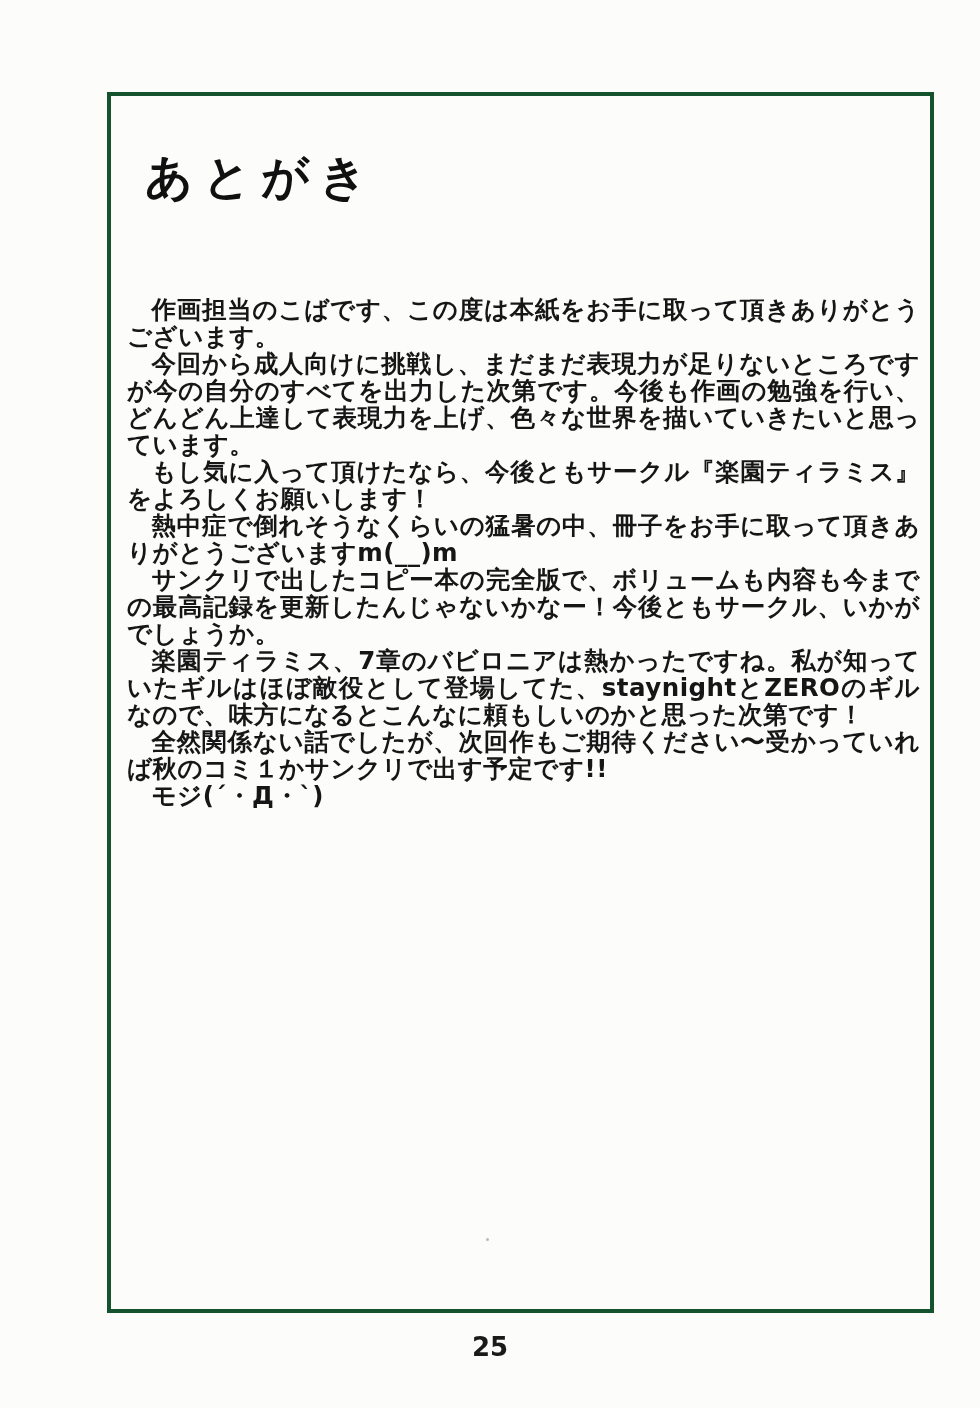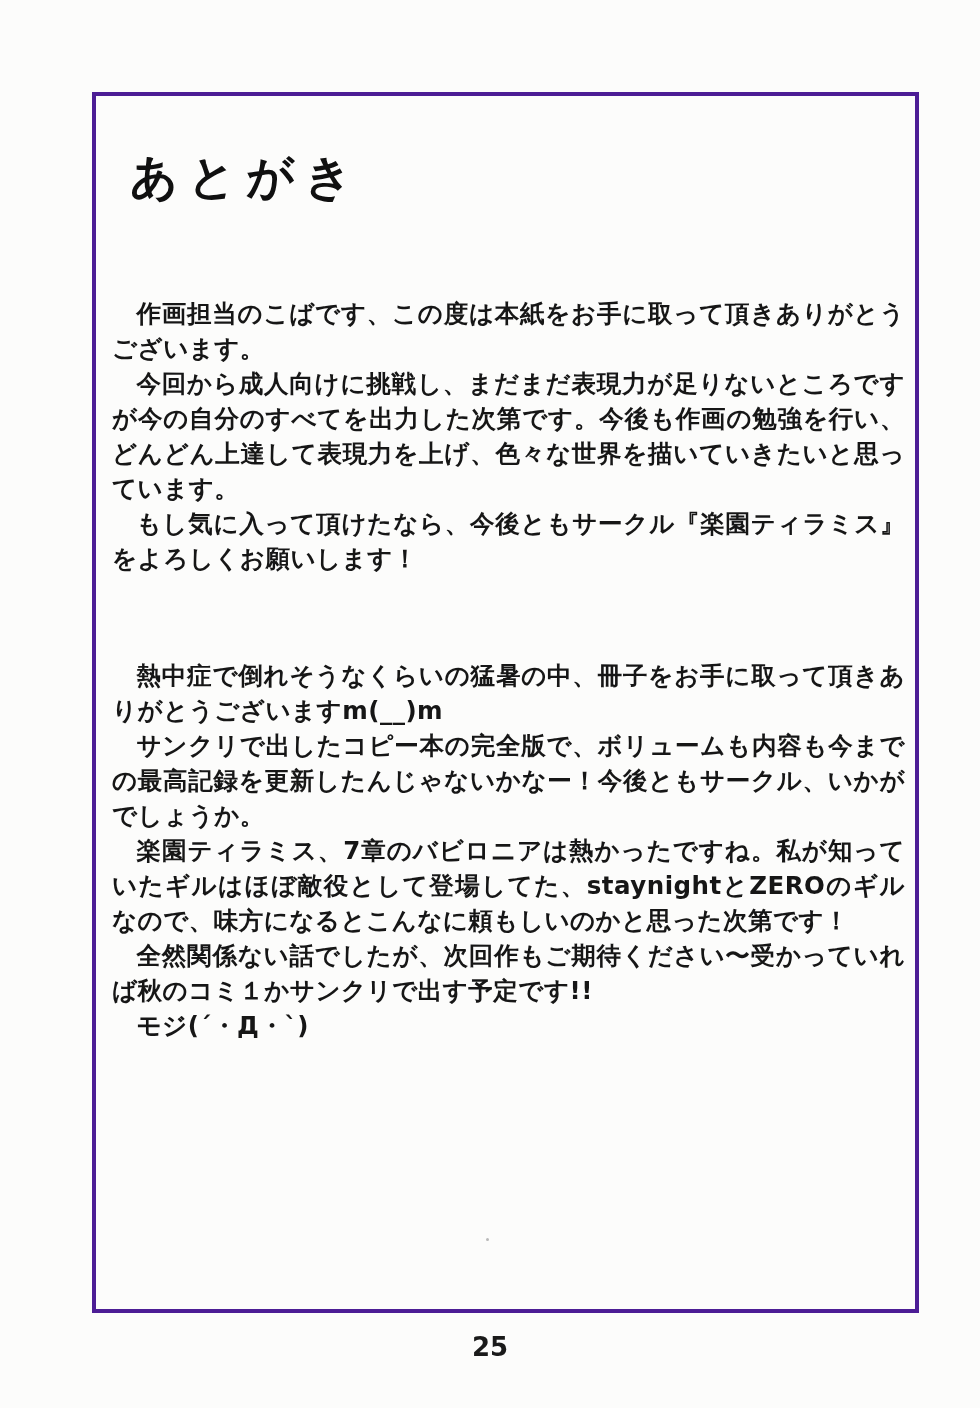--- a/index.html
+++ b/index.html
@@ -12,25 +12,25 @@
     width: 980px;
     height: 1408px;
     margin: 0 auto;
     background: #fcfcfb;
     color: #141414;
     font-family: "DejaVu Sans", sans-serif;
     overflow: hidden;
   }
   .frame {
     position: absolute;
-    left: 92px;
+    left: 107px;
     top: 92px;
     width: 819px;   
     height: 1213px; 
-    border: 4px solid #4c1d95;
+    border: 4px solid #14532d;
     background: transparent;
   }
   .title {
     position: absolute;
     left: 34px;
     top: 26px;
     font-family: "DejaVu Serif", "Liberation Serif", serif;
     font-weight: 700;
     font-size: 47px;
     letter-spacing: 10px;
@@ -39,40 +39,39 @@
   }
   .content {
     position: absolute;
     left: 16px;
     right: 10px;
     top: 200px;
   }
   .content p {
     margin: 0;
     font-size: 24.5px;
-    line-height: 35px;
+    line-height: 27px;
     font-weight: 700;
     text-indent: 1em;
     text-align: justify;
     letter-spacing: 0.5px;
     color: #161616;
   }
   .signature {
     margin: 0;
     font-size: 26px;
     font-weight: 700;
     text-align: right;
     color: #161616;
   }
   .sig-first {
     margin-top: 26px;
     padding-right: 160px;
   }
   .section-second {
-    margin-top: 82px;
   }
   .sig-second {
     margin-top: 34px;
     padding-right: 72px;
     letter-spacing: 1px;
   }
   .page-number {
     position: absolute;
     left: 0;
     width: 100%;

